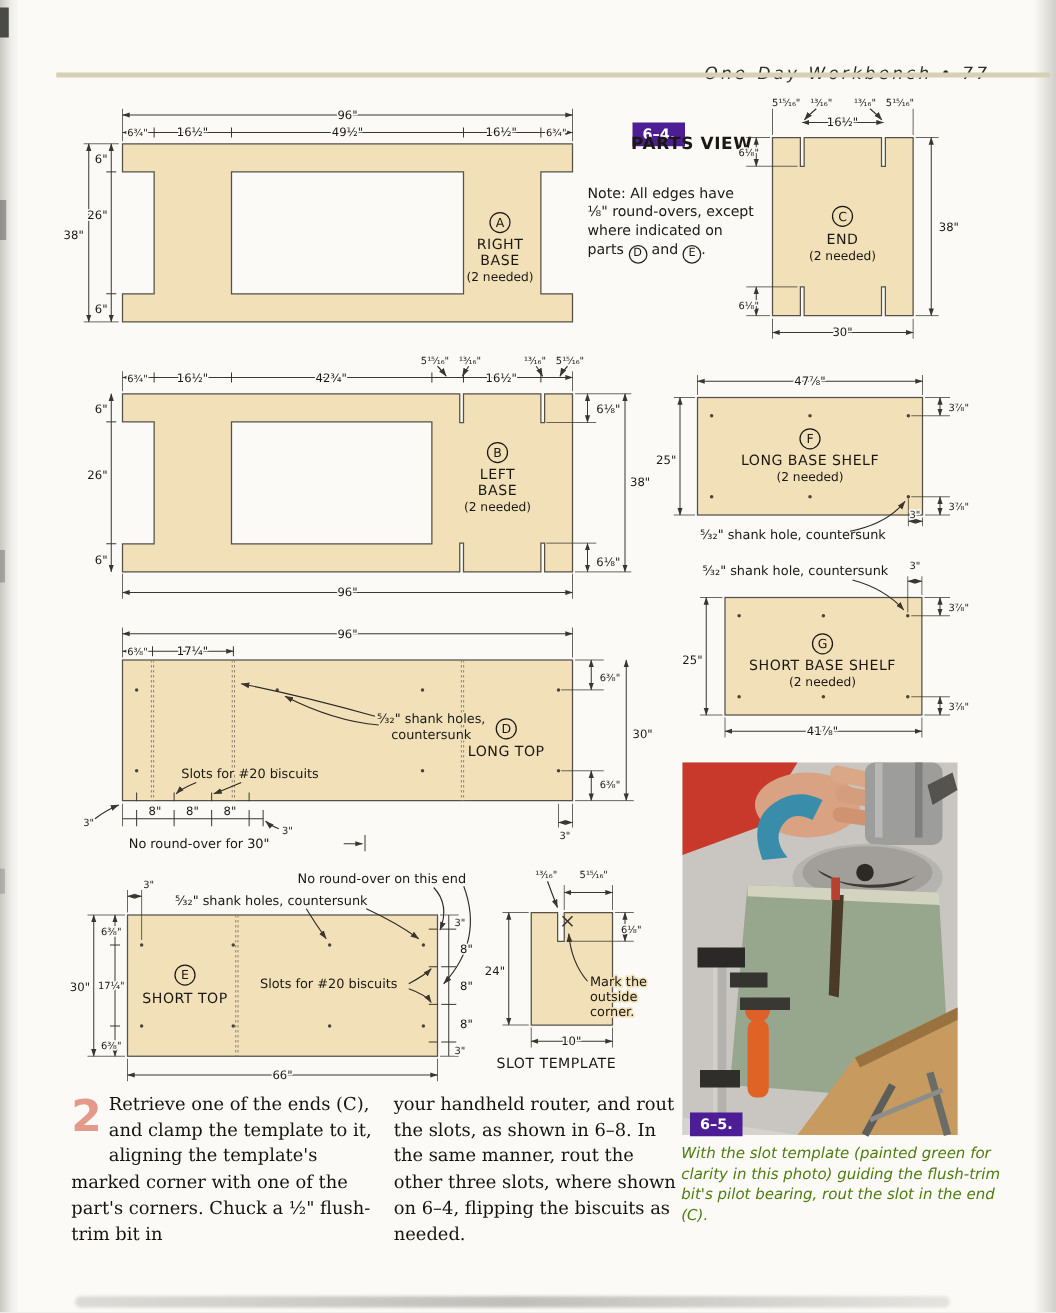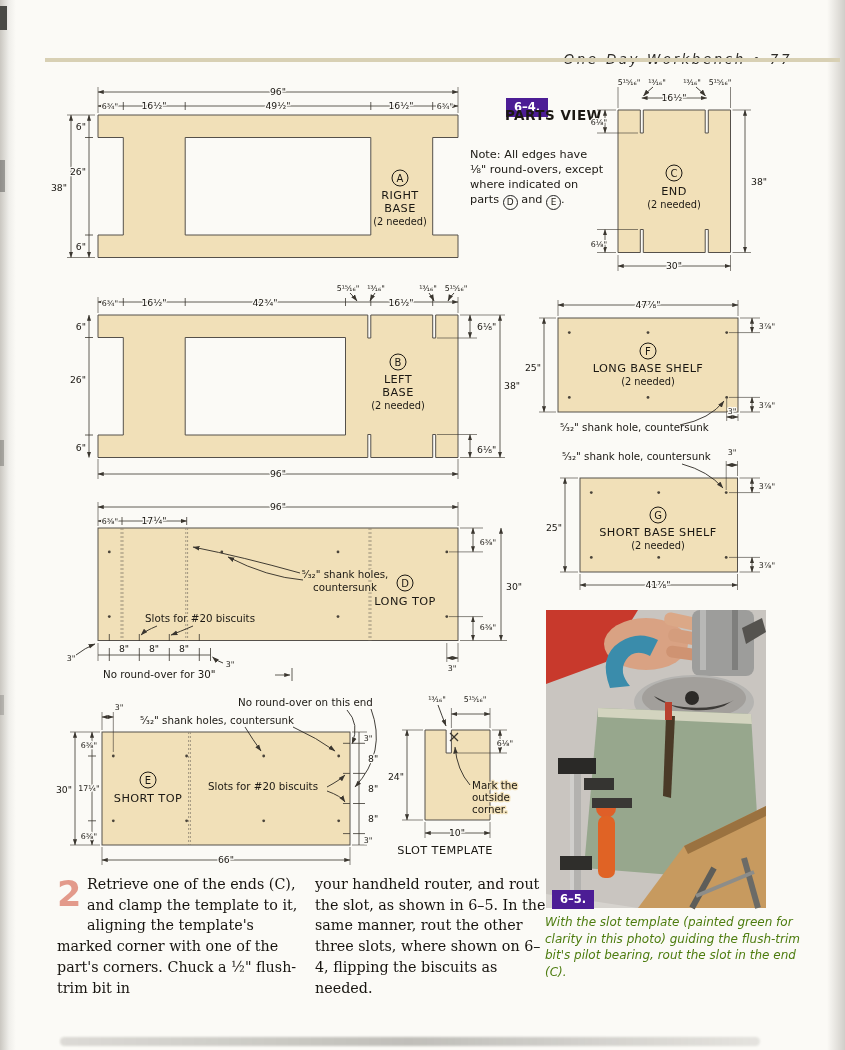--- a/index.html
+++ b/index.html
@@ -599,15 +599,15 @@
       <polygon points="0,284 92,298 0,298" fill="#d6d3ce"></polygon>
     </svg>
     <div class="abs figtag" style="left:6px;top:266px;">6–5.</div>
   </div>
 
   <div class="abs" id="cap">With the slot template (painted green for clarity in this photo) guiding the flush-trim bit's pilot bearing, rout the slot in the end (C).</div>
 
   <div class="abs serif" id="col1">
     <span class="dropbox"><span class="dropnum">2</span></span><span>Retrieve one of the ends (C), and clamp the template to it, aligning the template's marked corner with one of the part's corners. Chuck a ½" flush-trim bit in</span>
   </div>
-  <div class="abs serif" id="col2"><span>your handheld router, and rout the slot, as shown in </span><span class="b">6–5</span><span>. In the same manner, rout the other three slots, where shown on </span><span class="b">6–4</span><span>, flipping the biscuits as needed.</span></div>
+  <div class="abs serif" id="col2"><span>your handheld router, and rout the slots, as shown in </span><span class="b">6–8</span><span>. In the same manner, rout the other three slots, where shown on </span><span class="b">6–4</span><span>, flipping the biscuits as needed.</span></div>
 
 </div>
 
 </body></html>

